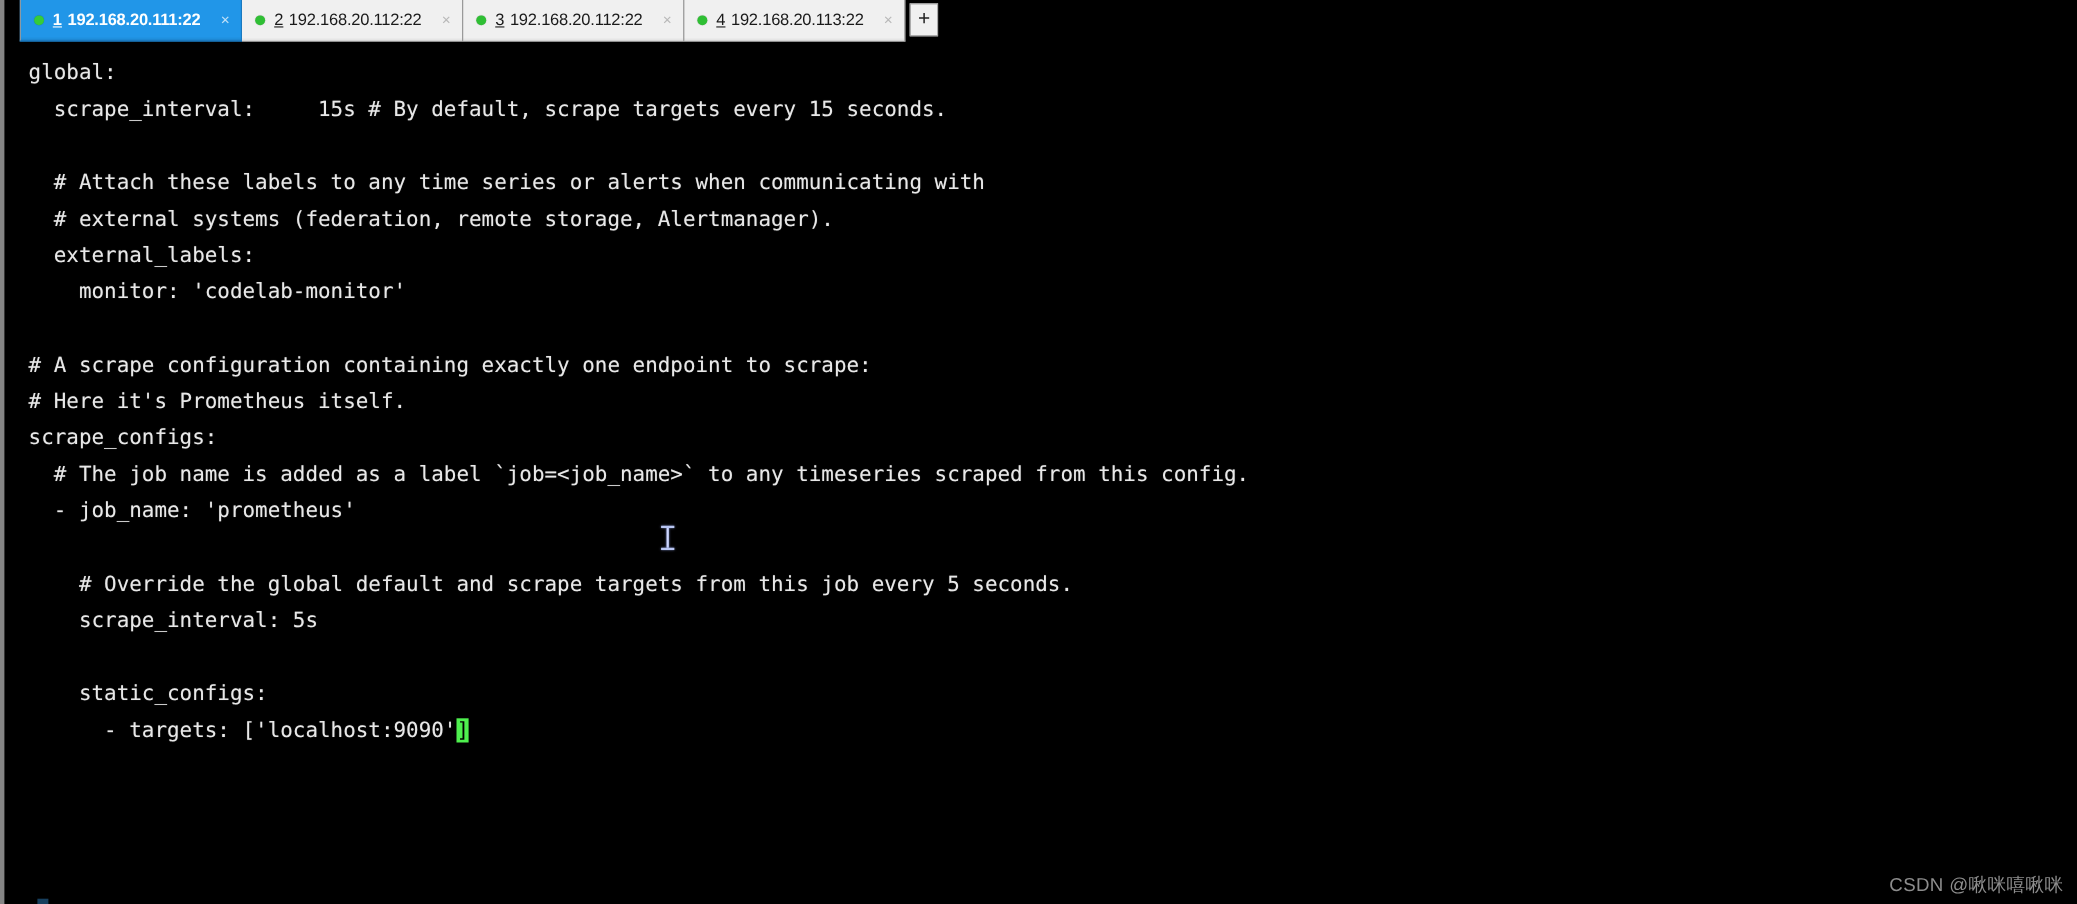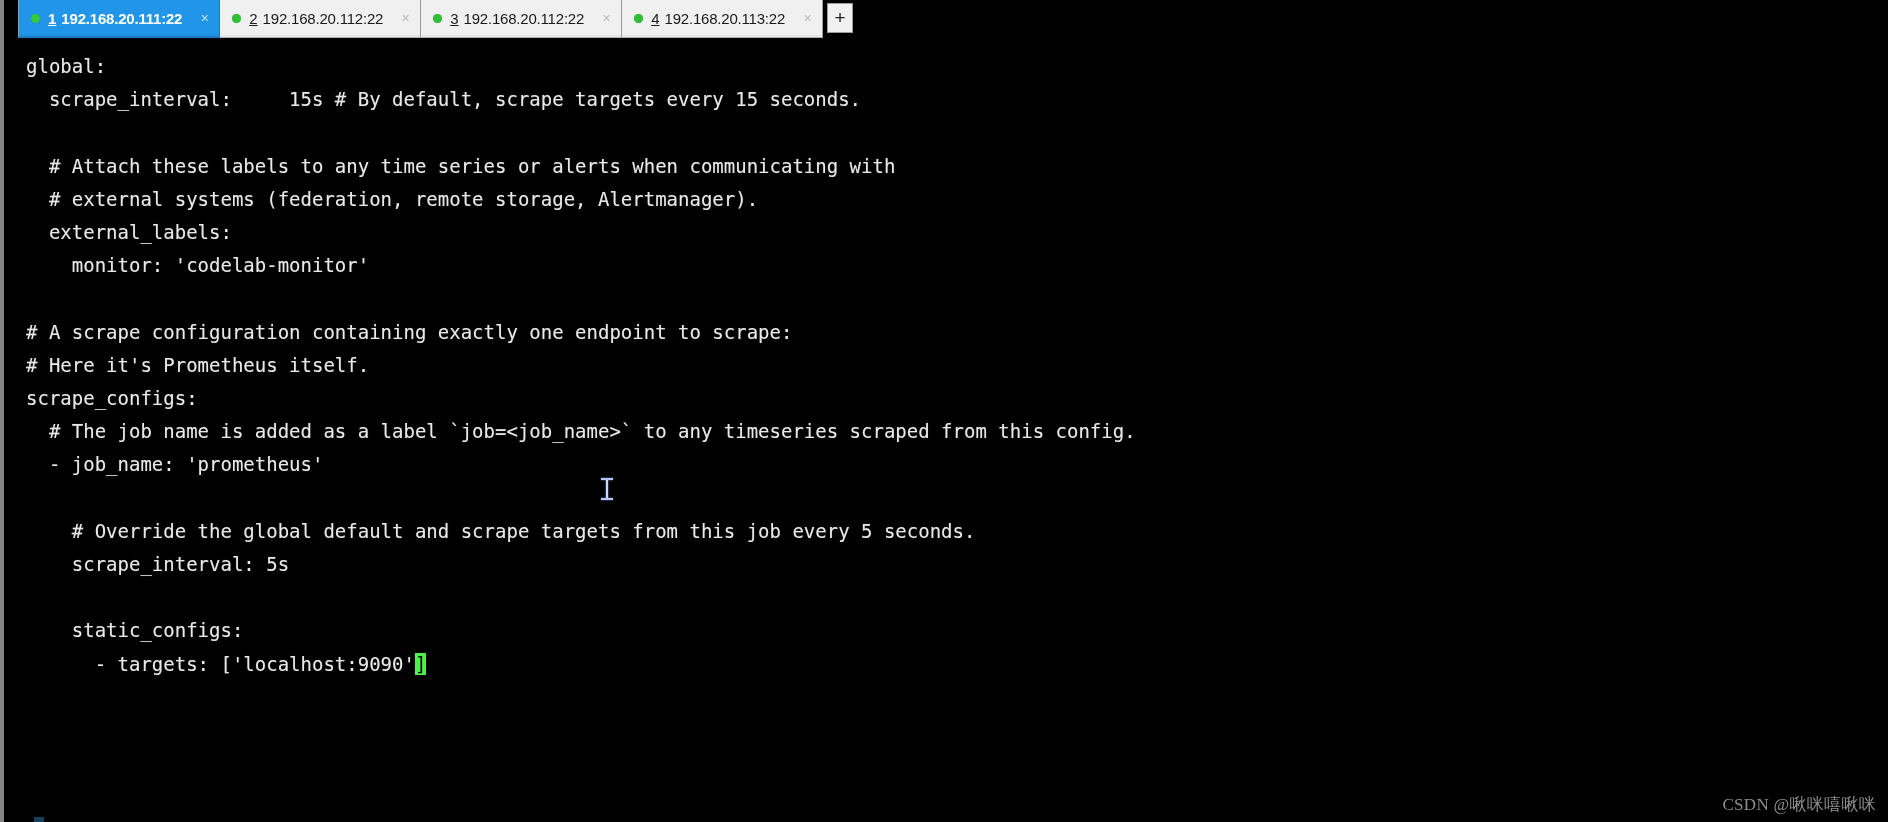--- a/index.html
+++ b/index.html
@@ -172,21 +172,21 @@
   #mouse-cursor .icap-t { top: 0; }
   #mouse-cursor .icap-b { bottom: 0; }
 
   
   #watermark {
     position: absolute;
     right: 12px;
     bottom: 6px;
     color: #8d8d8d;
     font-size: 17px;
-    font-family: Liberation Serif, serif;
+    font-family: Liberation Sans, sans-serif;
     letter-spacing: 0.3px;
   }
 
   
   #bottom-artifact {
     position: absolute;
     left: 34px;
     bottom: 0px;
     width: 10px;
     height: 5px;

